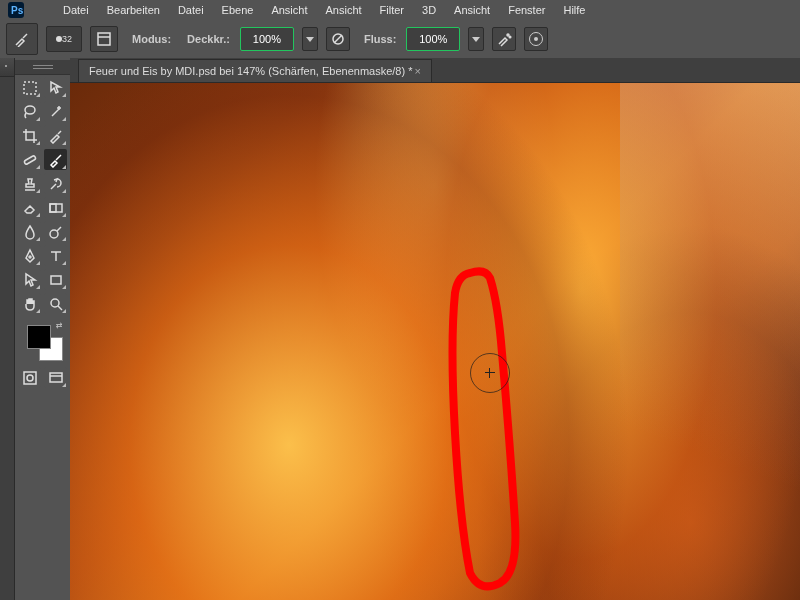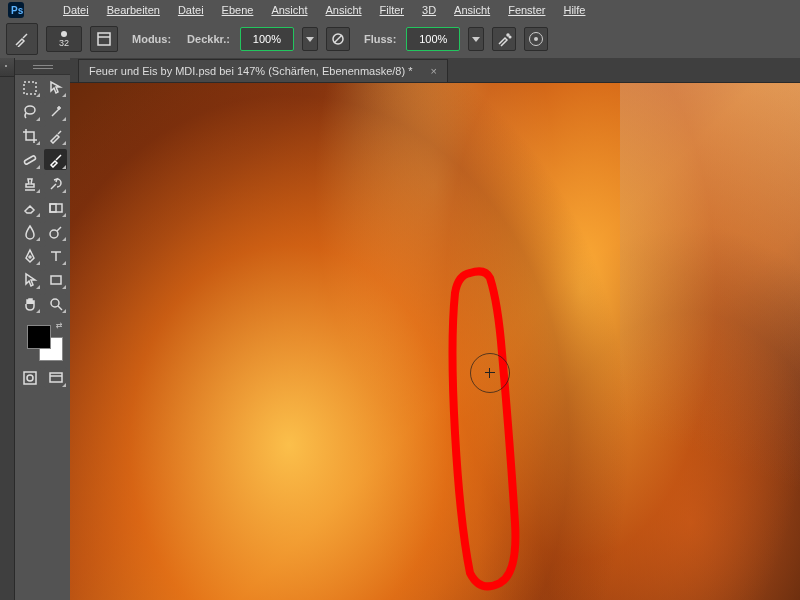--- a/index.html
+++ b/index.html
@@ -1,22 +1,22 @@
 <!DOCTYPE html>
 <html><head>
 <meta charset="utf-8">
 <style>
   html,body{margin:0;padding:0;width:800px;height:600px;overflow:hidden;font-family:"Segoe UI",Tahoma,sans-serif;font-size:11px;color:#ddd;background:#535353;}
   .menubar{height:20px;background:#535353;display:flex;align-items:center;padding:0 6px;}
   .menubar .logo{width:20px;height:20px;display:flex;align-items:center;justify-content:center;margin-right:28px;}
   .menubar .logo svg{display:block;}
-  .menu-item{padding:0 9px;line-height:20px;color:#e6e6e6;cursor:default;text-decoration:underline;}
+  .menu-item{padding:0 9px;line-height:20px;color:#e6e6e6;cursor:default;}
   .option-bar{height:38px;background:#535353;display:flex;align-items:center;padding:0 6px;border-bottom:1px solid #2a2a2a;gap:8px;}
   .opt-tool{width:30px;height:30px;border:1px solid #2c2c2c;background:#454545;display:flex;align-items:center;justify-content:center;border-radius:2px;}
-  .opt-num{width:34px;height:24px;background:#3f3f3f;border:1px solid #2c2c2c;display:flex;flex-direction:column;align-items:center;justify-content:center;border-radius:2px;}
+  .opt-num{width:34px;height:24px;background:#3f3f3f;border:1px solid #2c2c2c;display:flex;align-items:center;justify-content:center;border-radius:2px;}
   .opt-num .dot{width:6px;height:6px;border-radius:50%;background:#ddd;margin-bottom:1px;}
   .opt-num .n{font-size:9px;color:#ddd;}
   .opt-icon{width:26px;height:24px;border:1px solid #2c2c2c;background:#454545;display:flex;align-items:center;justify-content:center;border-radius:2px;}
   .lbl{color:#ccc;margin:0 2px 0 6px;font-weight:bold;}
   .dropdown{height:22px;background:#3f3f3f;border:1px solid #2c2c2c;border-radius:2px;display:flex;align-items:center;padding:0 6px;color:#ddd;min-width:120px;justify-content:space-between;}
   .dropdown .arr, .small-arr{width:0;height:0;border-left:4px solid transparent;border-right:4px solid transparent;border-top:5px solid #ccc;}
   .pct-box{height:22px;background:#3f3f3f;border:1px solid #22c55e;border-radius:2px;display:flex;align-items:center;padding:0 6px;color:#fff;min-width:40px;justify-content:center;}
   .small-arr-box{width:14px;height:22px;border:1px solid #2c2c2c;background:#454545;border-radius:2px;display:flex;align-items:center;justify-content:center;}
   .round-btn{width:22px;height:22px;border:1px solid #2c2c2c;background:#454545;border-radius:2px;display:flex;align-items:center;justify-content:center;}
   .round-btn .circ{width:12px;height:12px;border:1.5px solid #ccc;border-radius:50%;}
@@ -32,21 +32,21 @@
   .tool-row{display:flex;gap:3px;margin-bottom:3px;}
   .tool{width:23px;height:21px;background:#535353;display:flex;align-items:center;justify-content:center;position:relative;border-radius:2px;}
   .tool.sel{background:#2b2b2b;}
   .tool .tri{position:absolute;right:1px;bottom:1px;width:0;height:0;border-left:4px solid transparent;border-bottom:4px solid #bbb;}
   .swatches{position:relative;width:40px;height:40px;margin-top:4px;}
   .swatches .fg{position:absolute;left:4px;top:4px;width:22px;height:22px;background:#000;border:1px solid #888;}
   .swatches .bg{position:absolute;left:16px;top:16px;width:22px;height:22px;background:#fff;border:1px solid #888;}
   .swatches .sw{position:absolute;right:0;top:0;color:#ccc;font-size:8px;}
   .minibar{display:flex;gap:3px;margin-top:6px;}
   .tabstrip{height:24px;background:#3f3f3f;display:flex;align-items:flex-end;padding-left:8px;border-bottom:1px solid #2a2a2a;}
-  .tab{height:22px;background:#484848;border:1px solid #2a2a2a;border-bottom:none;padding:0 10px;display:flex;align-items:center;gap:18px;color:#ddd;font-size:11px;}
+  .tab{height:22px;background:#484848;border:1px solid #2a2a2a;border-bottom:none;padding:0 10px;display:flex;align-items:center;gap:2px;color:#ddd;font-size:11px;}
   .tab .x{color:#aaa;font-size:11px;}
   .doc{flex:1;display:flex;flex-direction:column;}
   .canvas{flex:1;background:#2a2a2a;position:relative;overflow:hidden;}
   .fire{position:absolute;inset:0;background:
     radial-gradient(ellipse 400px 500px at 30% 70%, rgba(255,200,80,0.9), rgba(230,110,20,0.6) 40%, rgba(120,40,10,0.3) 70%, transparent 85%),
     radial-gradient(ellipse 300px 600px at 70% 40%, rgba(255,180,60,0.85), rgba(210,90,15,0.55) 45%, transparent 80%),
     radial-gradient(ellipse 200px 400px at 50% 20%, rgba(255,220,120,0.7), transparent 60%),
     radial-gradient(ellipse 250px 350px at 85% 85%, rgba(200,90,30,0.8), rgba(100,40,15,0.5) 60%, transparent 85%),
     linear-gradient(135deg, #6a2a0a 0%, #8a3810 20%, #c85a15 40%, #e8851f 55%, #d06818 70%, #8a3a12 85%, #5a280a 100%);
   }

